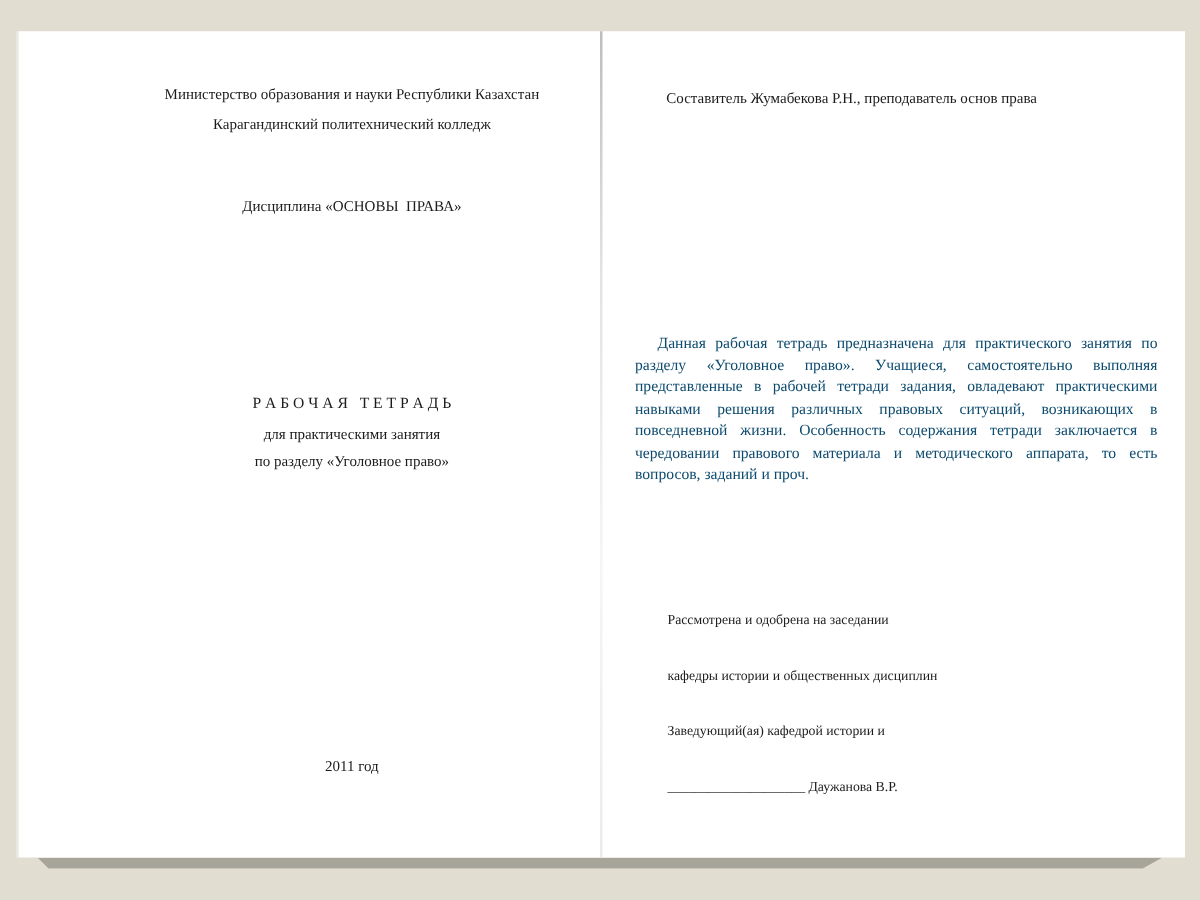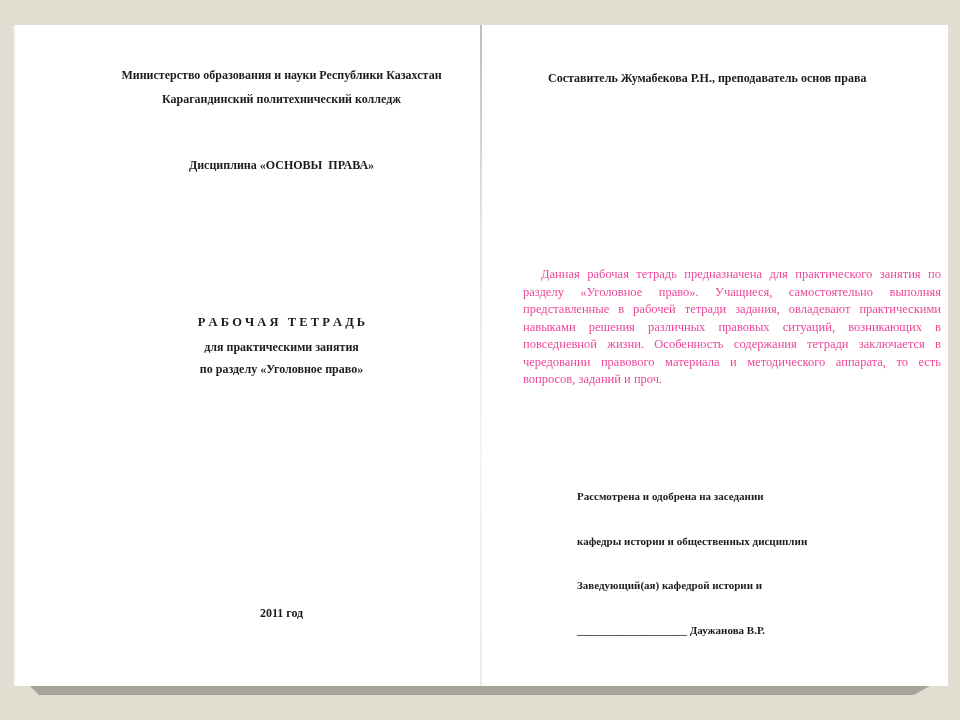--- a/index.html
+++ b/index.html
@@ -18,34 +18,34 @@
     position:absolute;left:13px;top:25px;width:935px;height:661px;
     background:#ffffff;
     box-shadow:inset 2px 0 0 rgba(180,175,160,0.28);
   }
   .divider{
     position:absolute;left:467px;top:0;width:2px;height:100%;
     background:linear-gradient(to bottom,#bdbdbd 0%,#e3e3e3 30%,#f5f5f5 65%,#ebebeb 100%);
   }
   .page{position:absolute;top:0;height:100%;}
   .page-left{left:0;width:467px;}
-  .page-right{left:470px;width:466px;}
+  .page-right{left:455px;width:466px;}
   p{margin:0;}
-  .b{font-weight:bold;}
+  .b{font-weight:normal;}
   .pre{white-space:pre;}
   .cl{position:absolute;left:70px;width:397px;text-align:center;font-size:12px;line-height:16px;}
   .title{font-size:12.5px;}
   .author{position:absolute;left:65px;top:45px;font-size:12px;line-height:16px;}
   .annot{
     position:absolute;left:40px;top:241px;width:418px;
     font-size:12.5px;line-height:17.5px;text-align:justify;text-indent:18px;
-    color:#ec4899;font-weight:normal;
+    color:#0c4a6e;font-weight:normal;
   }
   .approval{position:absolute;left:66px;top:437px;font-size:11px;white-space:pre;}
-  .approval p{line-height:20.5px;margin-left:28px;}
+  .approval p{line-height:20.5px;}
 </style>
 </head>
 <body>
 
 <div class="canvas">
 
   <div class="shadow-bottom"></div>
 
   <div class="sheet">
 

